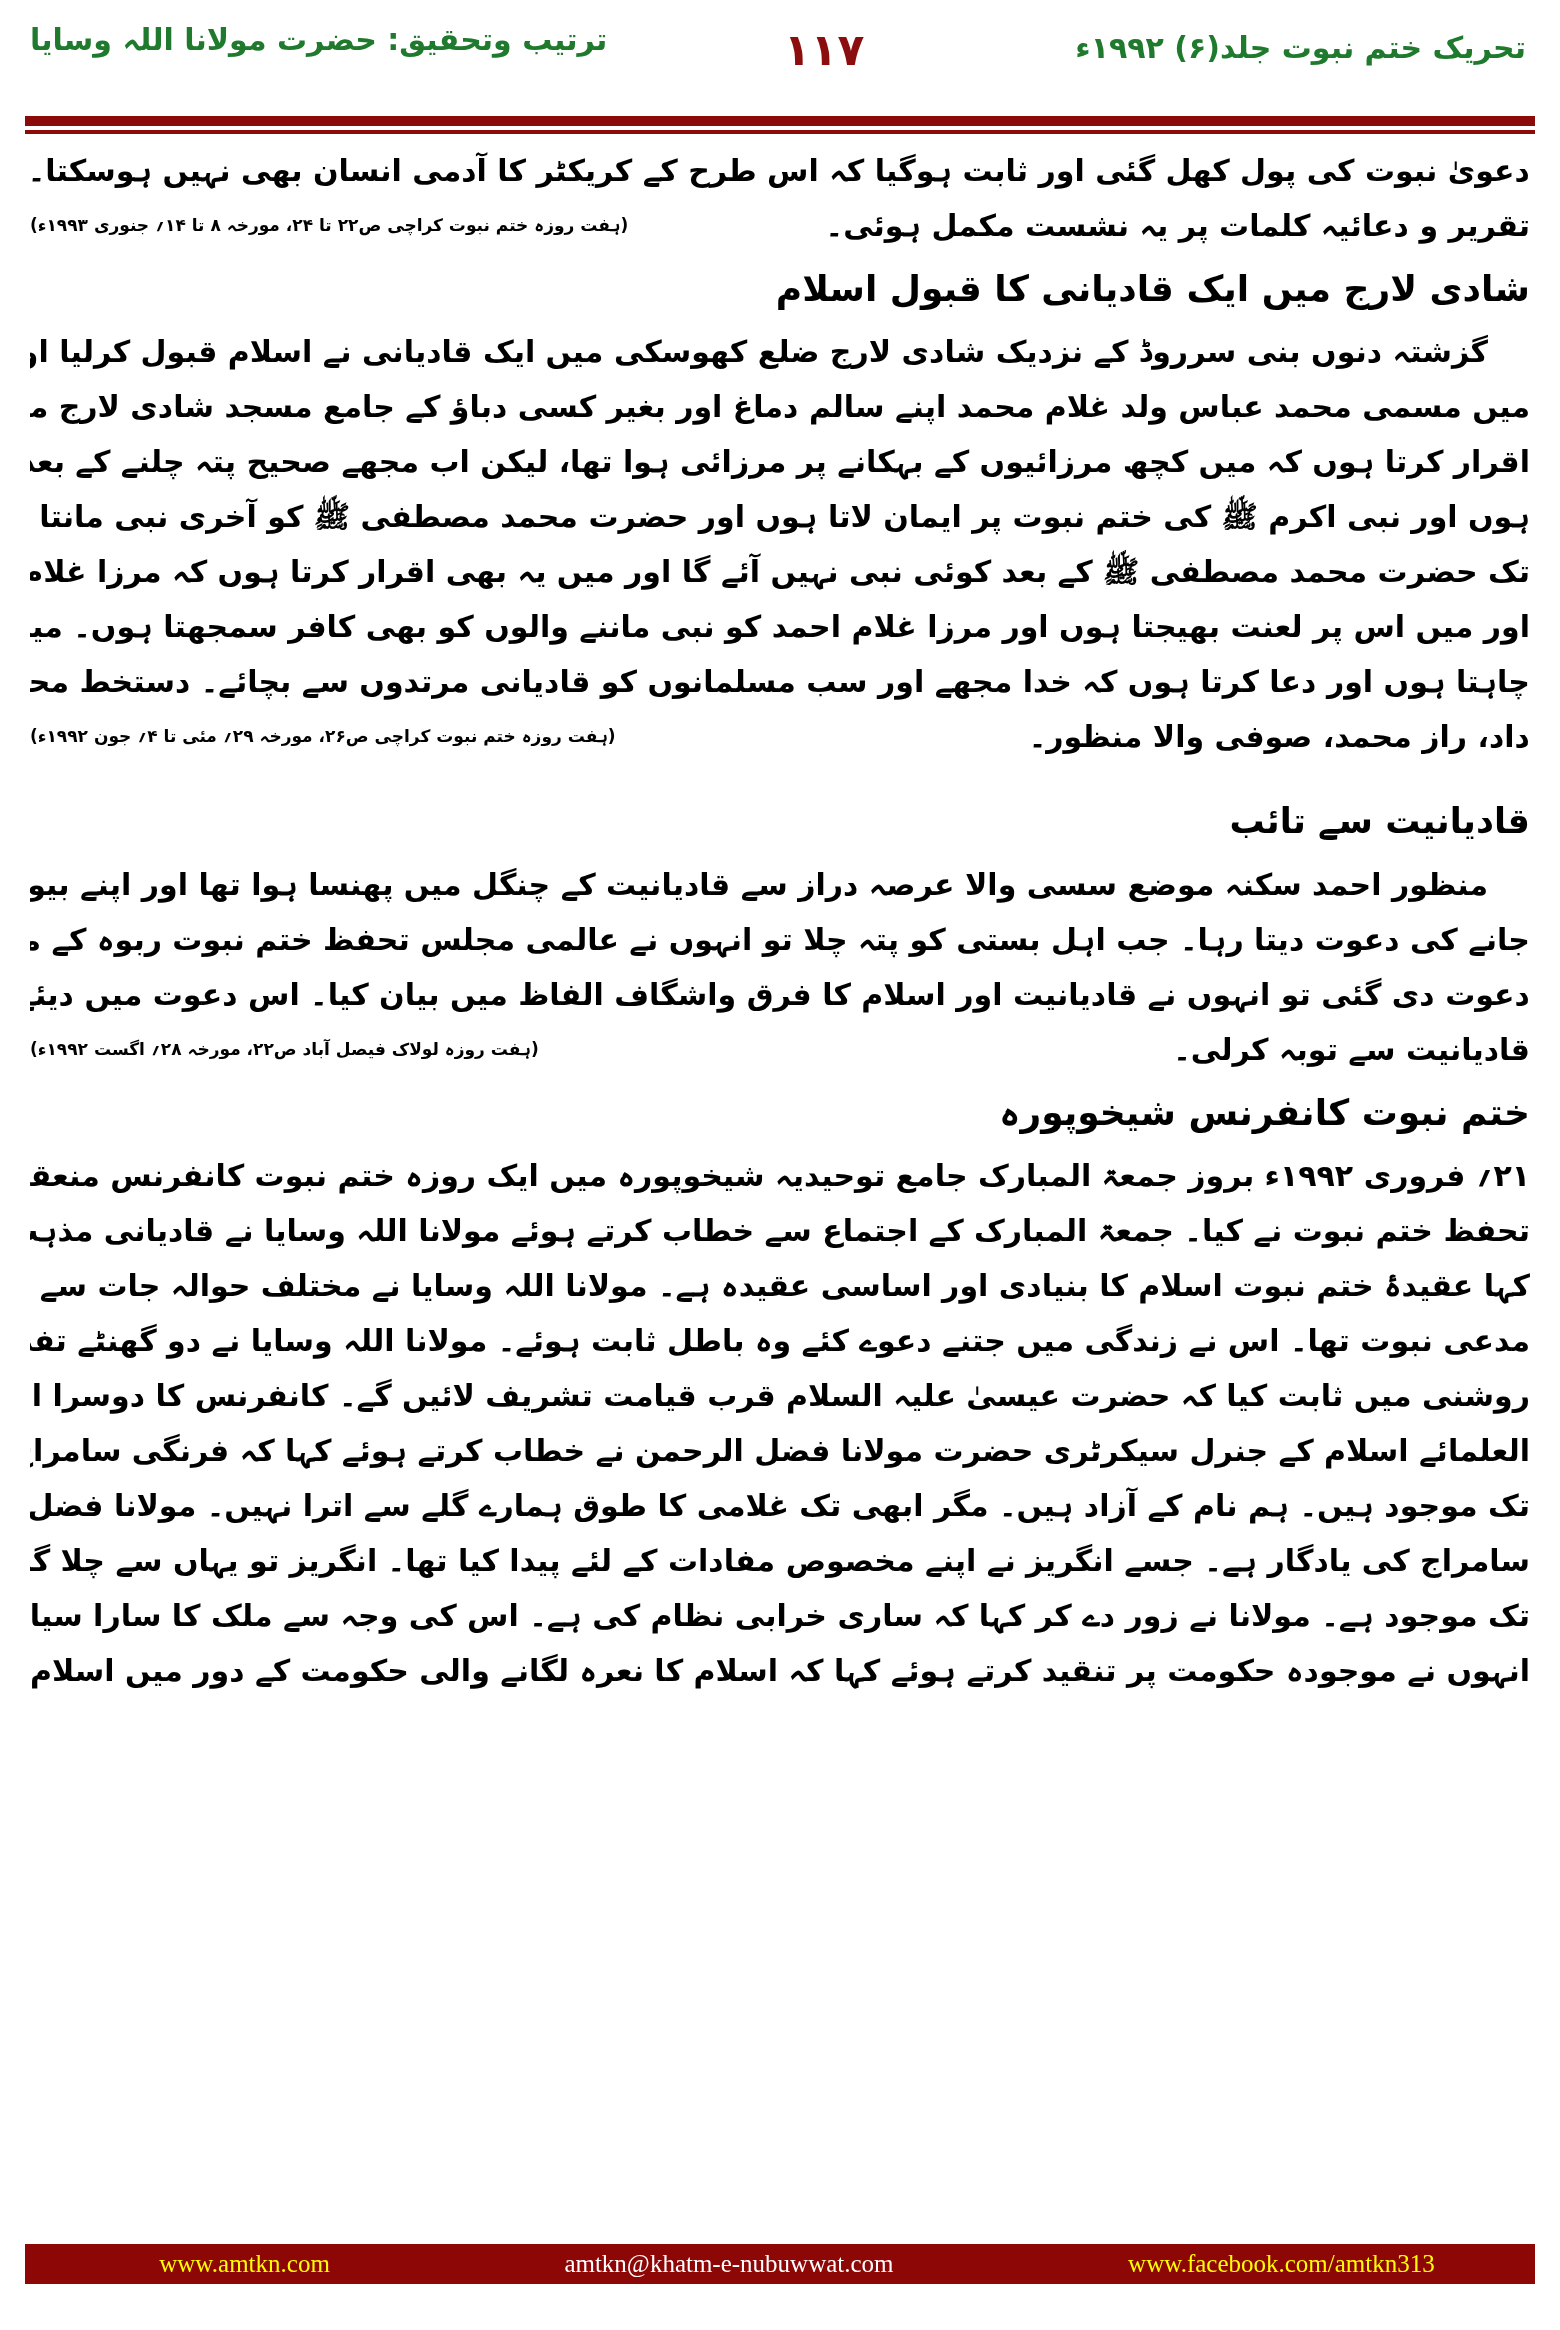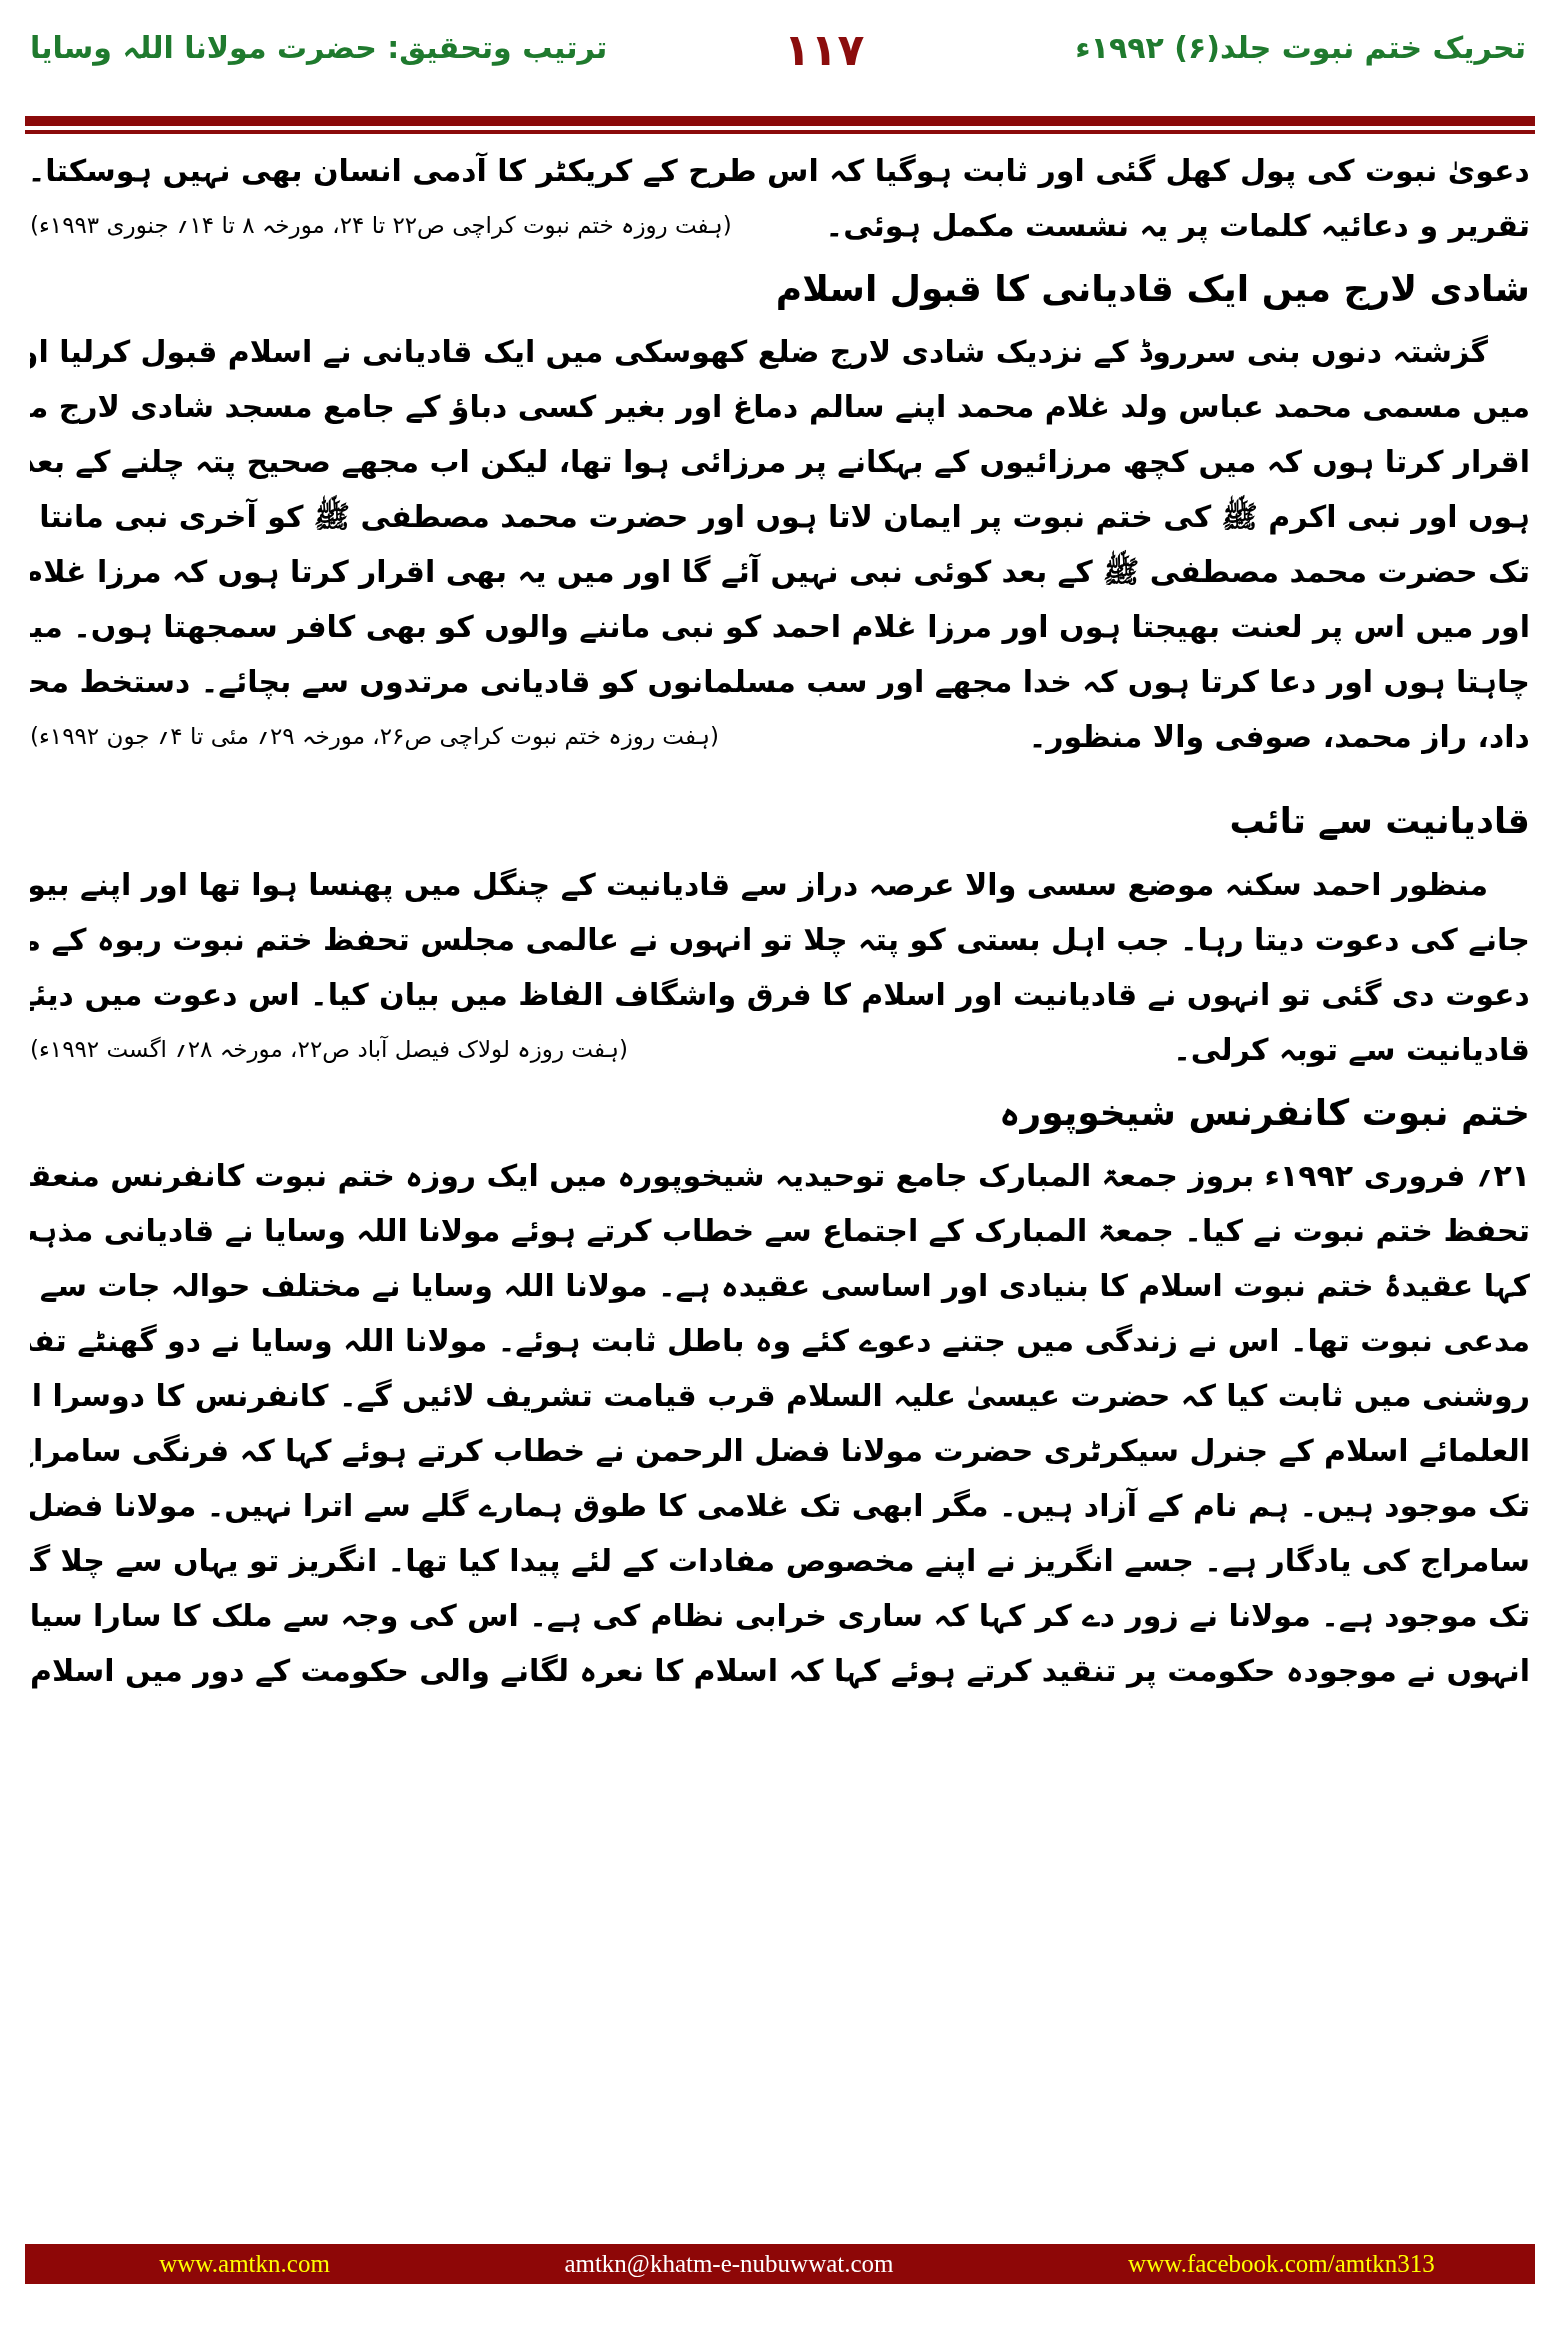--- a/index.html
+++ b/index.html
@@ -1,36 +1,36 @@
 <!DOCTYPE html>
 <html style="font-size:13.4px"><head>
 <meta charset="utf-8">
 <style>
   html, body { margin: 0; padding: 0; background: #ffffff; }
   body { width: 1560px; height: 2330px; position: relative; overflow: hidden;
          font-family: "DejaVu Sans", sans-serif; }
   .header { position: absolute; left: 0; top: 0; width: 1560px; height: 109px; }
-  .hdr-left { position: absolute; left: 30px; top: 30px; color: #1f7a2e; font-size: 30px;
+  .hdr-left { position: absolute; left: 30px; top: 22px; color: #1f7a2e; font-size: 30px;
               font-weight: bold; direction: rtl; font-family: "DejaVu Sans", sans-serif; }
   .hdr-center { position: absolute; left: 0; width: 1560px; top: 23.5px; text-align: center;
                 color: #8b0d0d; font-size: 44px; font-weight: bold; direction: rtl; padding-left: 44px; }
   .hdr-right { position: absolute; right: 34px; top: 30px; color: #1f7a2e; font-size: 30px;
                font-weight: bold; direction: rtl; }
   .rule-thick { position: absolute; left: 25px; width: 1510px; top: 116px; height: 10px; background: #8b0a0a; }
   .rule-thin { position: absolute; left: 25px; width: 1510px; top: 130px; height: 4.2px; background: #8b0a0a; }
 
   .content { position: absolute; left: 30px; right: 30px; top: 143px; direction: rtl;
              color: #000; font-family: "DejaVu Sans", sans-serif; }
   .line { font-size: 30px; line-height: 55px; height: 55px; white-space: nowrap; overflow: hidden;
           font-weight: bold; text-align: justify; text-align-last: justify; }
   .line.last { text-align-last: right; }
   .line.indent { padding-right: 42px; }
   .row-with-cite { position: relative; height: 55px; }
   .row-with-cite .line { position: absolute; right: 0; }
-  .cite { position: absolute; left: 0; font-size: 23px; line-height: 55px; font-weight: normal; white-space: nowrap; }
+  .cite { position: absolute; left: 0; font-size: 17px; line-height: 55px; font-weight: bold; white-space: nowrap; }
   .heading { font-size: 36px; font-weight: bold; line-height: 71px; height: 71px; text-align: right; white-space: nowrap; }
   .heading.sm { font-size: 35px; }
   .spacer { height: 22px; }
 
   .footer { position: absolute; left: 25px; width: 1510px; top: 2244px; height: 40px; background: #8e0707;
             display: flex; align-items: center; justify-content: space-around;
             font-family: "Liberation Serif", serif; font-size: 25px; }
   .footer span { display: inline-block; margin-left: 34px; }
   .f-yellow { color: #ffff00; }
   .f-white { color: #ffffff; }

